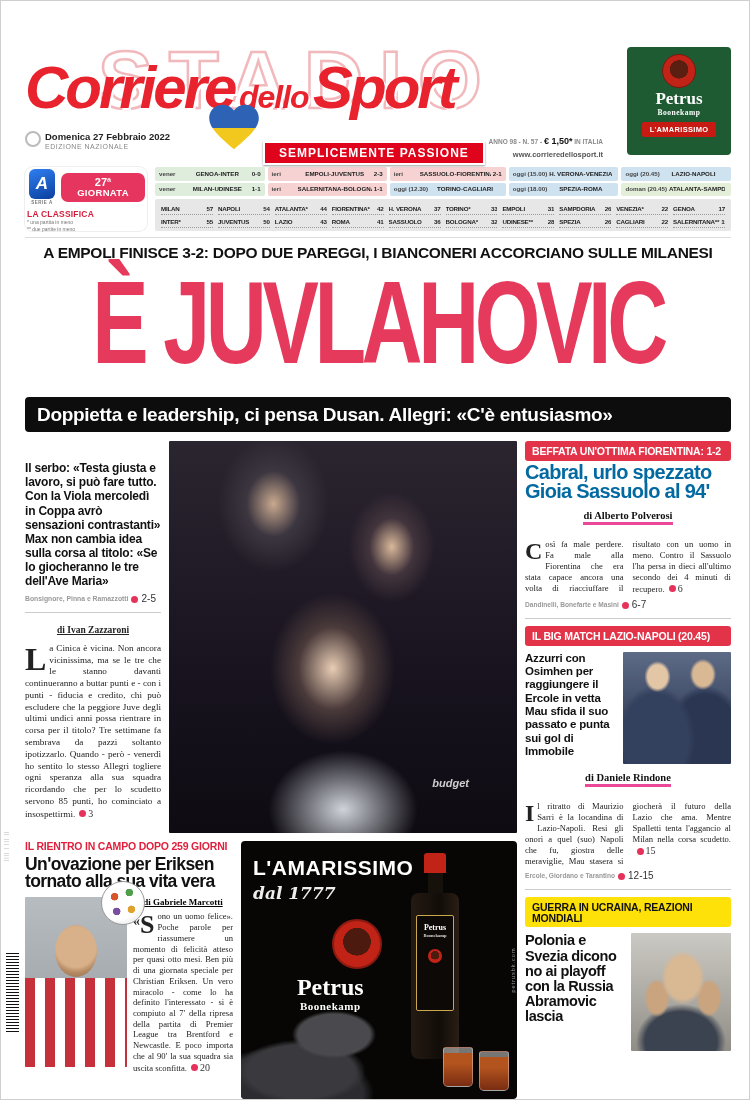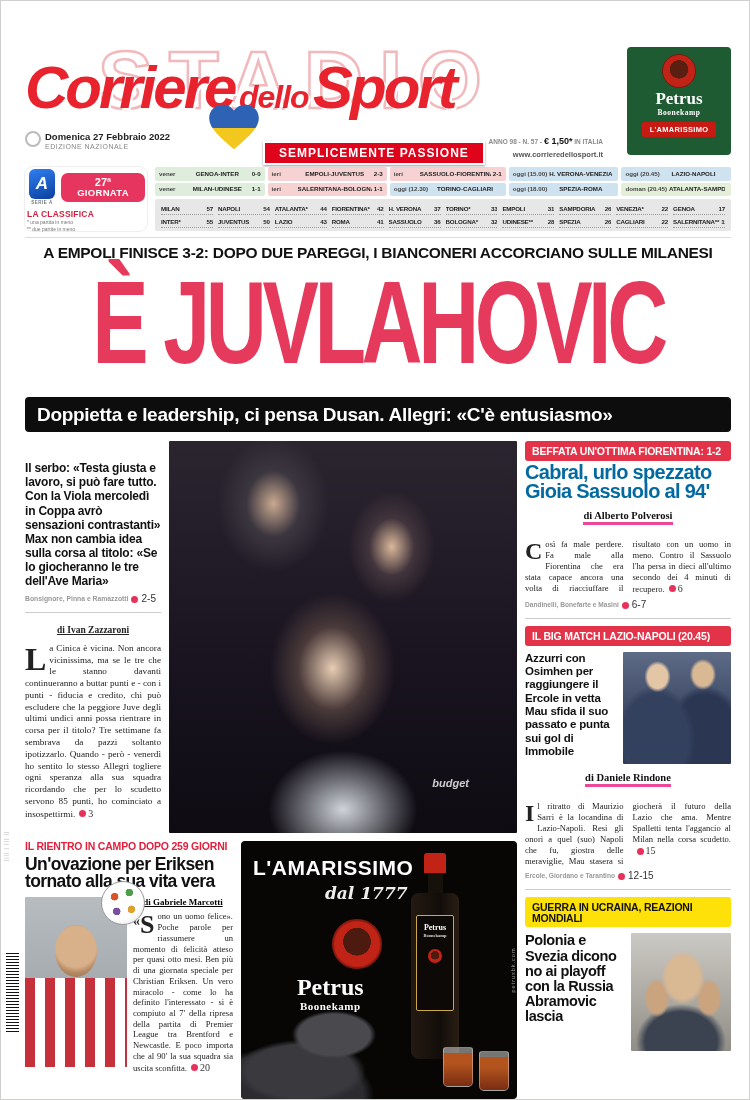--- a/index.html
+++ b/index.html
@@ -126,21 +126,21 @@
       radial-gradient(8px 8px at 35% 70%, #7a4ea0 0 45%, rgba(0,0,0,0) 50%),
       radial-gradient(circle at 40% 35%, #ffffff 0 60%, #d8d8d8 100%);
     border:1px solid #999; }
   .eriksen-col { flex:1; }
   .eriksen-byline { text-align:center; font:700 9px/1.2 "Liberation Serif",serif; text-decoration:underline; margin-bottom:4px; }
   .tiny-serif { font:400 8.6px/1.25 "Liberation Serif",serif; color:#222; text-align:justify; }
 
   .ad { flex:1; background:#070605; border-radius:4px; position:relative; overflow:hidden; color:#fff; }
   .ad-title { position:absolute; left:12px; top:16px; width:56%; text-align:center;
               font:900 21px/1 "Liberation Sans",sans-serif; letter-spacing:.5px; }
-  .ad-sub { position:absolute; left:12px; top:44px; width:56%; text-align:right;
+  .ad-sub { position:absolute; left:12px; top:44px; width:56%; text-align:left;
             font:700 italic 17px/1 "DejaVu Serif",serif; color:#eee; }
   .ad-seal { position:absolute; left:42%; top:78px; transform:translateX(-50%); width:50px; height:50px; border-radius:50%;
              background:radial-gradient(circle at 50% 45%, #4d1a0f 0 40%, #c22317 41% 100%); border:2px solid #8a1a10; }
   .ad-brand { position:absolute; left:12px; top:134px; width:56%; text-align:center; }
   .ad-brand .n1 { font:700 24px/1 "Liberation Serif",serif; color:#fff; }
   .ad-brand .n2 { font:700 11px/1.3 "Liberation Serif",serif; color:#fff; letter-spacing:.5px; }
   .gauntlet { position:absolute; left:0px; bottom:0px; width:150px; height:92px;
     background:
       radial-gradient(60px 34px at 62% 30%, #4a4a4e 0 60%, rgba(0,0,0,0) 70%),
       radial-gradient(90px 44px at 40% 70%, #3a3a3e 0 60%, rgba(0,0,0,0) 72%),

